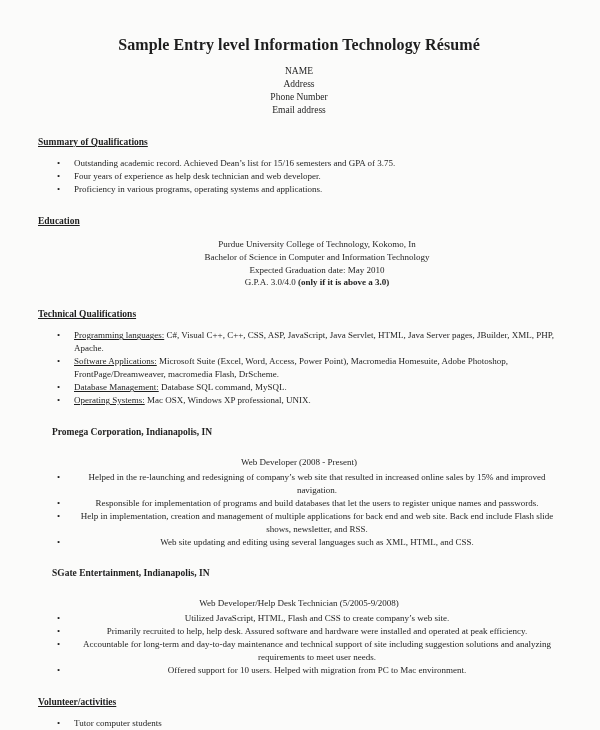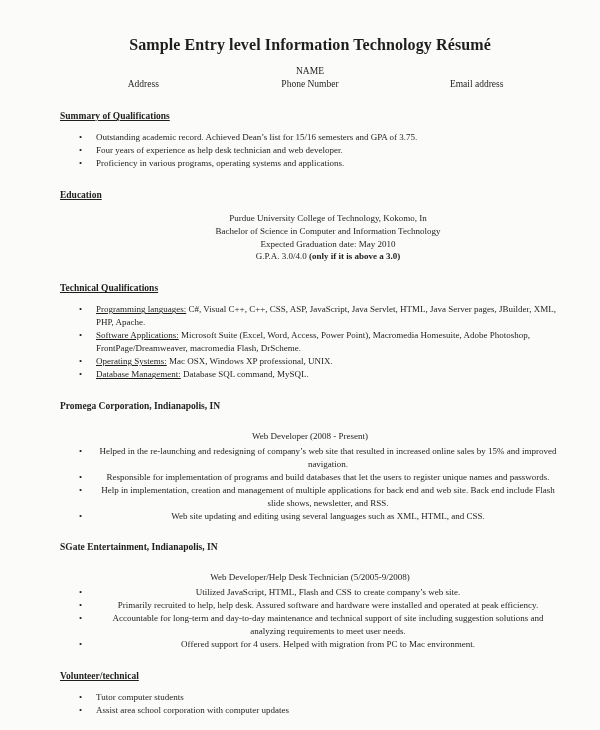--- a/index.html
+++ b/index.html
@@ -6,35 +6,35 @@
   body {
     width: 600px; height: 730px;
     background: #f3f3f2;
     font-family: "Liberation Serif", serif;
   }
   .page {
     width: 600px; height: 730px;
     background: #fbfbfa;
     color: #1e1e1e;
     box-sizing: border-box;
-    padding: 36px 40px 0 60px;
+    padding: 36px 40px 0 38px;
     overflow: hidden;
   }
   .title {
     text-align: center;
     font-size: 16px;
     font-weight: bold;
     margin: 0;
     letter-spacing: 0.1px;
   }
   .contact { margin-top: 11px; font-size: 9.5px; }
   .contact-name { text-align: center; line-height: 13px; }
   .contact-row {
     display: grid;
-    grid-template-columns: 1fr 1fr 1fr;
+    grid-template-columns: 1fr;
     line-height: 13px;
   }
   .contact-row > div { text-align: center; }
   .section { margin-top: 19px; }
   .section-heading {
     font-size: 9.5px;
     font-weight: bold;
     text-decoration: underline;
     line-height: 12px;
   }
@@ -57,20 +57,21 @@
     top: 0;
   }
   .indent-block { margin: 11px 0 0 36px; }
   .indent-block div { line-height: 12.8px; }
   .bold { font-weight: bold; }
   .ul-label { text-decoration: underline; }
   .company {
     font-size: 9.5px;
     font-weight: bold;
     line-height: 12px;
+    margin-left: 14px;
   }
   .role { margin-top: 18px; line-height: 12px; }
   .job2 { margin-top: 18px; }
   .job .bullets, .section-exp .bullets { margin-top: 3px; text-align: center; }
 </style>
 </head>
 <body>
 
 <div class="page">
 
@@ -102,22 +103,22 @@
       <div>Expected Graduation date: May 2010</div>
       <div><span>G.P.A. 3.0/4.0 </span><span class="bold">(only if it is above a 3.0)</span></div>
     </div>
   </div>
 
   <div class="section">
     <div class="section-heading">Technical Qualifications</div>
     <ul class="bullets">
       <li><span class="ul-label">Programming languages:</span><span> C#, Visual C++, C++, CSS, ASP, JavaScript, Java Servlet, HTML, Java Server pages, JBuilder, XML, PHP, Apache.</span></li>
       <li><span class="ul-label">Software Applications:</span><span> Microsoft Suite (Excel, Word, Access, Power Point), Macromedia Homesuite, Adobe Photoshop, FrontPage/Dreamweaver, macromedia Flash, DrScheme.</span></li>
+      <li><span class="ul-label">Database Management:</span><span> Database SQL command, MySQL.</span></li>
       <li><span class="ul-label">Operating Systems:</span><span> Mac OSX, Windows XP professional, UNIX.</span></li>
-      <li><span class="ul-label">Database Management:</span><span> Database SQL command, MySQL.</span></li>
     </ul>
   </div>
 
   <div class="section section-exp">
 
     <div class="job">
       <div class="company">Promega Corporation, Indianapolis, IN</div>
       <div class="role body-text">Web Developer (2008 - Present)</div>
       <ul class="bullets">
         <li>Helped in the re-launching and redesigning of company’s web site that resulted in increased online sales by 15% and improved navigation.</li>
@@ -127,26 +128,26 @@
       </ul>
     </div>
 
     <div class="job job2">
       <div class="company">SGate Entertainment, Indianapolis, IN</div>
       <div class="role body-text">Web Developer/Help Desk Technician (5/2005-9/2008)</div>
       <ul class="bullets">
         <li>Utilized JavaScript, HTML, Flash and CSS to create company’s web site.</li>
         <li>Primarily recruited to help, help desk. Assured software and hardware were installed and operated at peak efficiency.</li>
         <li>Accountable for long-term and day-to-day maintenance and technical support of site including suggestion solutions and analyzing requirements to meet user needs.</li>
-        <li>Offered support for 4 users. Helped with migration from PC to Mac environment.</li>
+        <li>Offered support for 10 users. Helped with migration from PC to Mac environment.</li>
       </ul>
     </div>
   </div>
 
   <div class="section">
-    <div class="section-heading">Volunteer/technical</div>
+    <div class="section-heading">Volunteer/activities</div>
     <ul class="bullets">
       <li>Tutor computer students</li>
       <li>Assist area school corporation with computer updates</li>
     </ul>
   </div>
 
 </div>
 
 </body></html>

